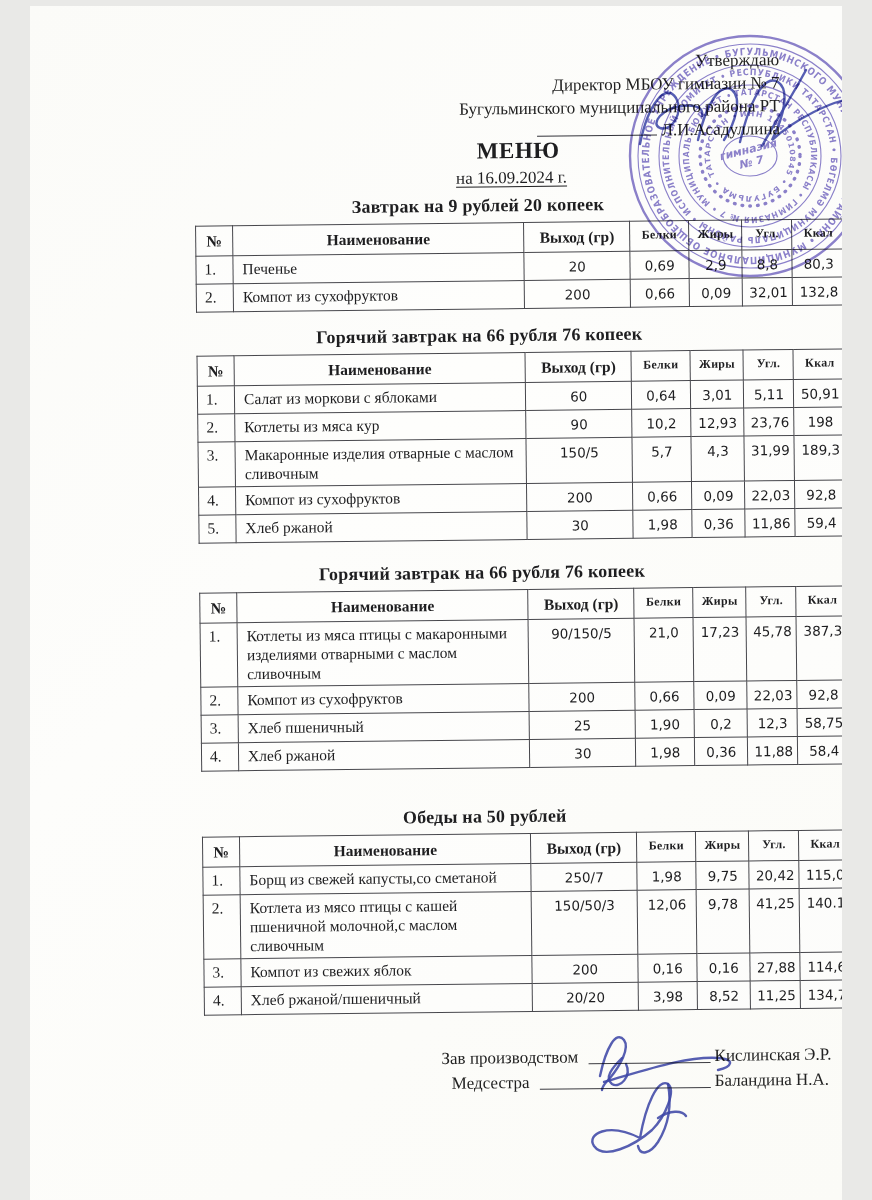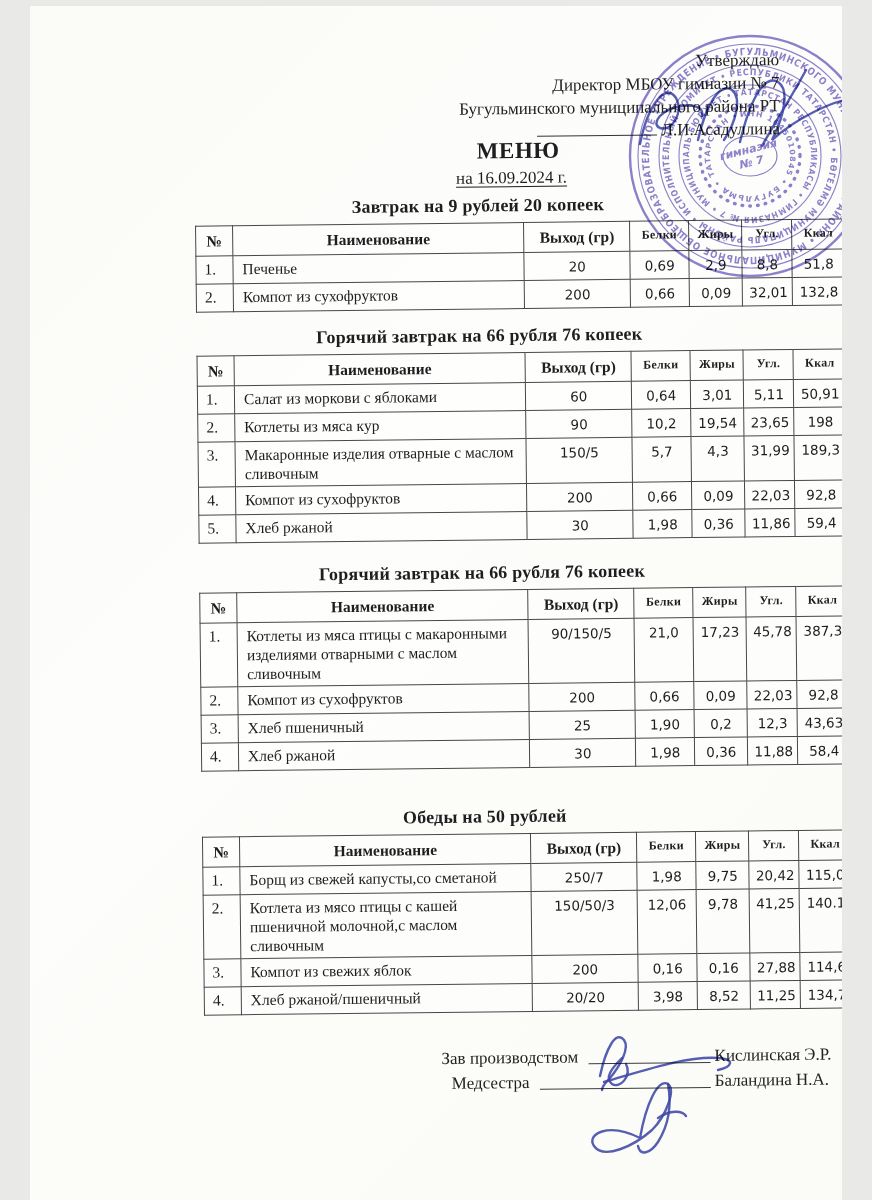--- a/index.html
+++ b/index.html
@@ -95,21 +95,21 @@
               </tr>
             </thead>
             <tbody>
               <tr>
                 <td class="num">1.</td>
                 <td class="name">Печенье</td>
                 <td class="val">20</td>
                 <td class="val">0,69</td>
                 <td class="val">2,9</td>
                 <td class="val">8,8</td>
-                <td class="val">51,8</td>
+                <td class="val">80,3</td>
               </tr>
               <tr>
                 <td class="num">2.</td>
                 <td class="name">Компот из сухофруктов</td>
                 <td class="val">200</td>
                 <td class="val">0,66</td>
                 <td class="val">0,09</td>
                 <td class="val">32,01</td>
                 <td class="val">132,8</td>
               </tr>
@@ -147,22 +147,22 @@
                 <td class="val">0,64</td>
                 <td class="val">3,01</td>
                 <td class="val">5,11</td>
                 <td class="val">50,91</td>
               </tr>
               <tr>
                 <td class="num">2.</td>
                 <td class="name">Котлеты из мяса кур</td>
                 <td class="val">90</td>
                 <td class="val">10,2</td>
-                <td class="val">19,54</td>
-                <td class="val">23,65</td>
+                <td class="val">12,93</td>
+                <td class="val">23,76</td>
                 <td class="val">198</td>
               </tr>
               <tr>
                 <td class="num">3.</td>
                 <td class="name">Макаронные изделия отварные с маслом сливочным</td>
                 <td class="val">150/5</td>
                 <td class="val">5,7</td>
                 <td class="val">4,3</td>
                 <td class="val">31,99</td>
                 <td class="val">189,3</td>
@@ -230,21 +230,21 @@
                 <td class="val">22,03</td>
                 <td class="val">92,8</td>
               </tr>
               <tr>
                 <td class="num">3.</td>
                 <td class="name">Хлеб пшеничный</td>
                 <td class="val">25</td>
                 <td class="val">1,90</td>
                 <td class="val">0,2</td>
                 <td class="val">12,3</td>
-                <td class="val">43,63</td>
+                <td class="val">58,75</td>
               </tr>
               <tr>
                 <td class="num">4.</td>
                 <td class="name">Хлеб ржаной</td>
                 <td class="val">30</td>
                 <td class="val">1,98</td>
                 <td class="val">0,36</td>
                 <td class="val">11,88</td>
                 <td class="val">58,4</td>
               </tr>

